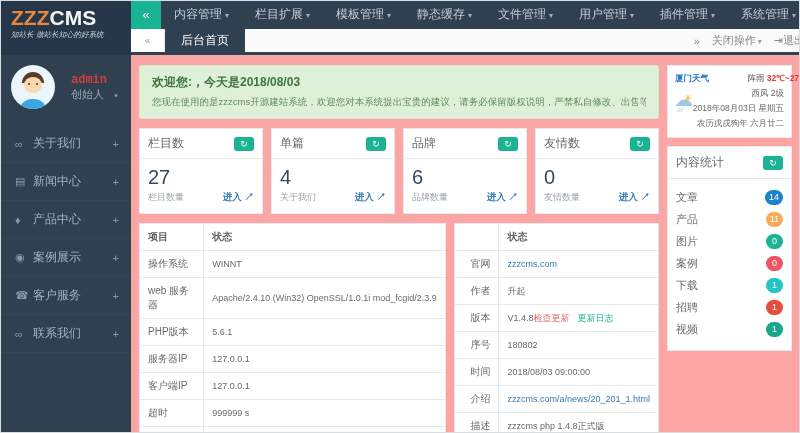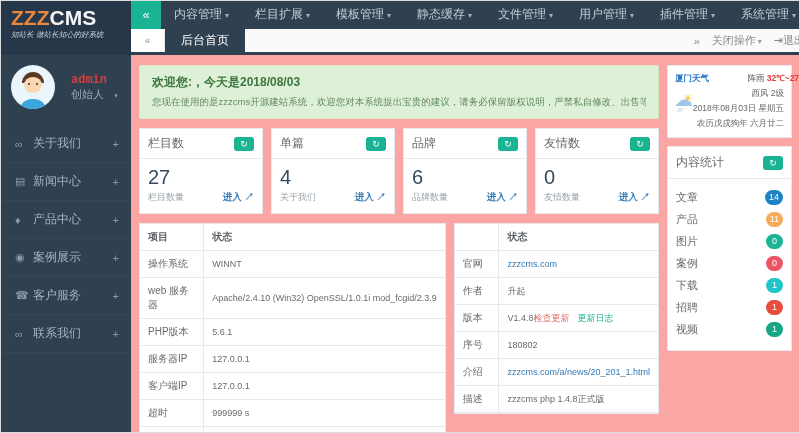--- a/index.html
+++ b/index.html
@@ -65,21 +65,21 @@
   .enter-link { font-size:9.5px; color:#337ab7; font-weight:bold; cursor:pointer; white-space:nowrap; }
 
   .tables-row { display:flex; gap:8px; align-items:flex-start; }
   .panel { background:#fff; border:1px solid #e7eaec; }
   .panel.system { flex:3; min-width:0; }
   .panel.about { flex:2; min-width:0; }
   table { width:100%; border-collapse:collapse; }
   th, td { text-align:left; padding:6px 8px; border-bottom:1px solid #e7eaec; font-size:10px; color:#676a6c; font-weight:normal; }
   th { font-weight:bold; color:#5f6368; }
   td.lbl, th.lbl { width:74px; border-right:1px solid #e7eaec; }
-  .about td.lbl, .about th.lbl { width:46px; }
+  .about td.lbl, .about th.lbl { width:46px;text-align:right; }
   td.val { white-space:nowrap; overflow:hidden; font-size:9px; }
   .link { color:#337ab7; cursor:pointer; }
   .chk-link { color:#e06b62; cursor:pointer; }
   .log-link { color:#1ab394; cursor:pointer; margin-left:8px; }
 
   
   .weather-card { position:relative; background:#fff; border:1px solid #e7eaec; padding:6px 7px 7px; text-align:right; }
   .w-line1 { font-size:8.5px; white-space:nowrap; }
   .w-city { color:#2577c8; font-weight:bold; }
   .w-cond { color:#555;margin-left:36px; }
@@ -303,20 +303,24 @@
                   </tr>
                 <tr>
                     <td class="lbl">版本</td>
                     <td class="val"><span>V1.4.8</span><span class="chk-link">检查更新</span><span class="log-link">更新日志</span></td>
                   </tr>
                 <tr>
                     <td class="lbl">序号</td>
                     <td class="val">180802</td>
                   </tr>
                 <tr>
+                    <td class="lbl">时间</td>
+                    <td class="val">2018/08/03 09:00:00</td>
+                  </tr>
+                <tr>
                     <td class="lbl">介绍</td>
                     <td class="val link">zzzcms.com/a/news/20_201_1.html</td>
                   </tr>
                 <tr>
                     <td class="lbl">描述</td>
                     <td class="val">zzzcms php 1.4.8正式版</td>
                   </tr>
               </tbody>
             </table>
           </div>

